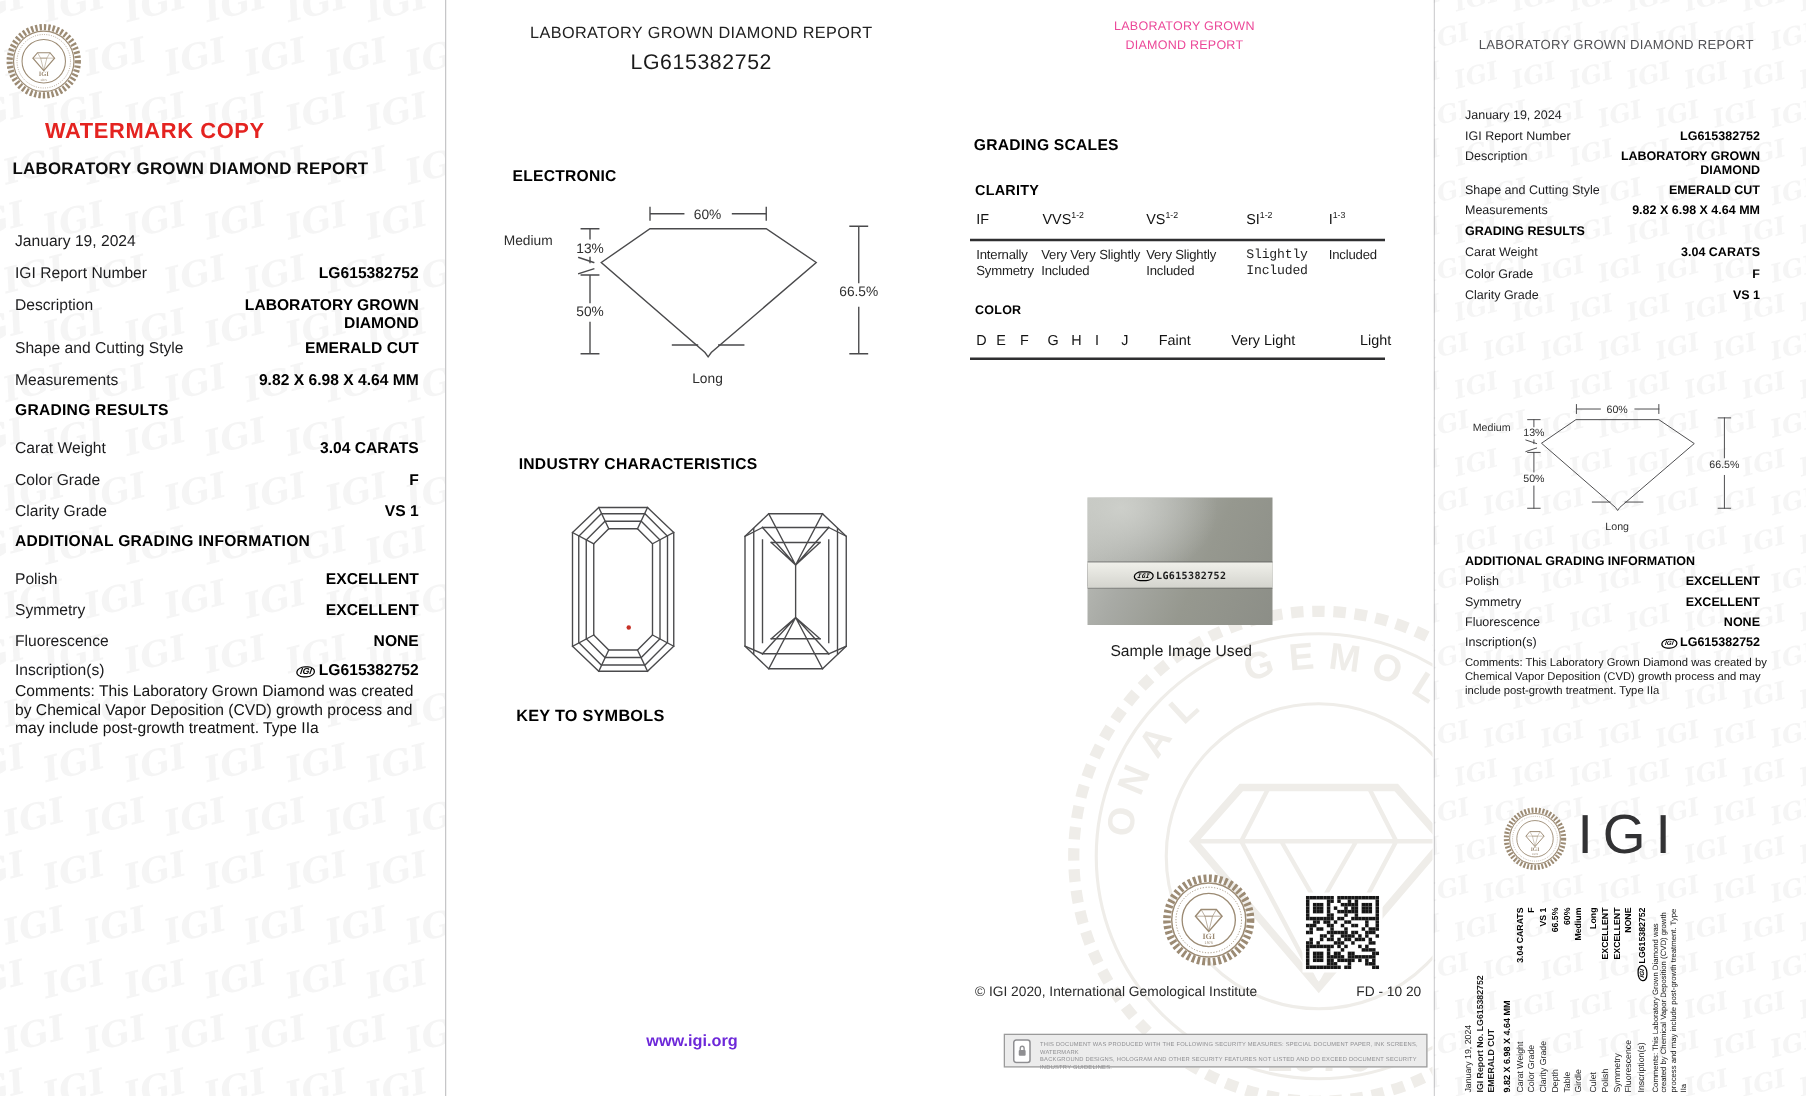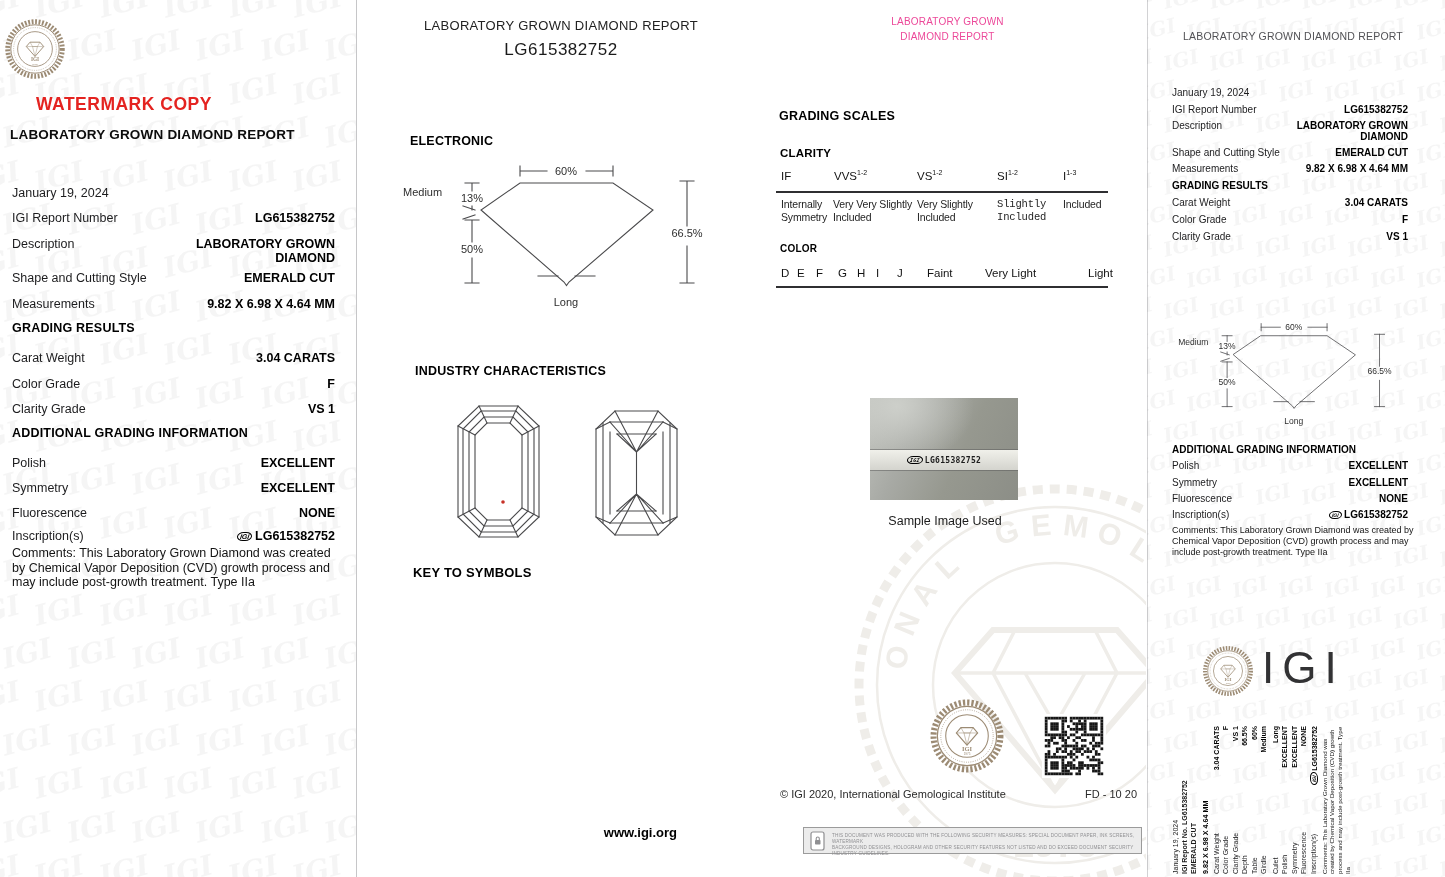--- a/index.html
+++ b/index.html
@@ -33,21 +33,21 @@
            margin-right:3px;vertical-align:1px;color:#000;}
   .igimark.sm{font-size:5px;border-width:.5px;margin-right:2px;}
 
   
   .p2{left:357px;width:388px;}
   .p2-title{left:20px;width:368px;top:18px;text-align:center;font-size:13px;font-weight:500;color:#222;letter-spacing:.3px;}
   .p2-num{left:20px;width:368px;top:40px;text-align:center;font-size:17px;color:#1a1a1a;letter-spacing:.5px;}
   .p2-ver{left:20px;width:368px;top:64px;text-align:center;font-size:12px;color:#2e2e2e;}
   .h-bold{position:absolute;font-weight:700;color:#000;font-size:12.5px;letter-spacing:.2px;}
   .key-lines{position:absolute;left:68px;top:589px;font-size:12px;line-height:15px;color:#1a1a1a;}
-  .website{position:absolute;left:160px;width:160px;top:825px;text-align:right;font-size:13px;font-weight:700;color:#000000;}
+  .website{position:absolute;left:160px;width:160px;top:825px;text-align:left;font-size:13px;font-weight:700;color:#6d28d9;}
   svg.linework{position:absolute;overflow:visible;}
   svg.linework path,svg.linework polygon,svg.linework line,svg.linework polyline
     {fill:none;stroke:#4a4a4c;stroke-width:1.1;stroke-linecap:square;}
   svg.linework text{fill:#2e2e2e;font-family:"Liberation Sans",sans-serif;stroke:none;}
 
   
   .p3{left:745px;width:402px;}
   .p3-title{left:60px;width:285px;text-align:center;font-size:10px;color:#ec4899;letter-spacing:.2px;}
   .scale-rule{position:absolute;height:2px;background:#2f2f31;}
   .cgrade{position:absolute;font-size:11.5px;color:#131313;}

